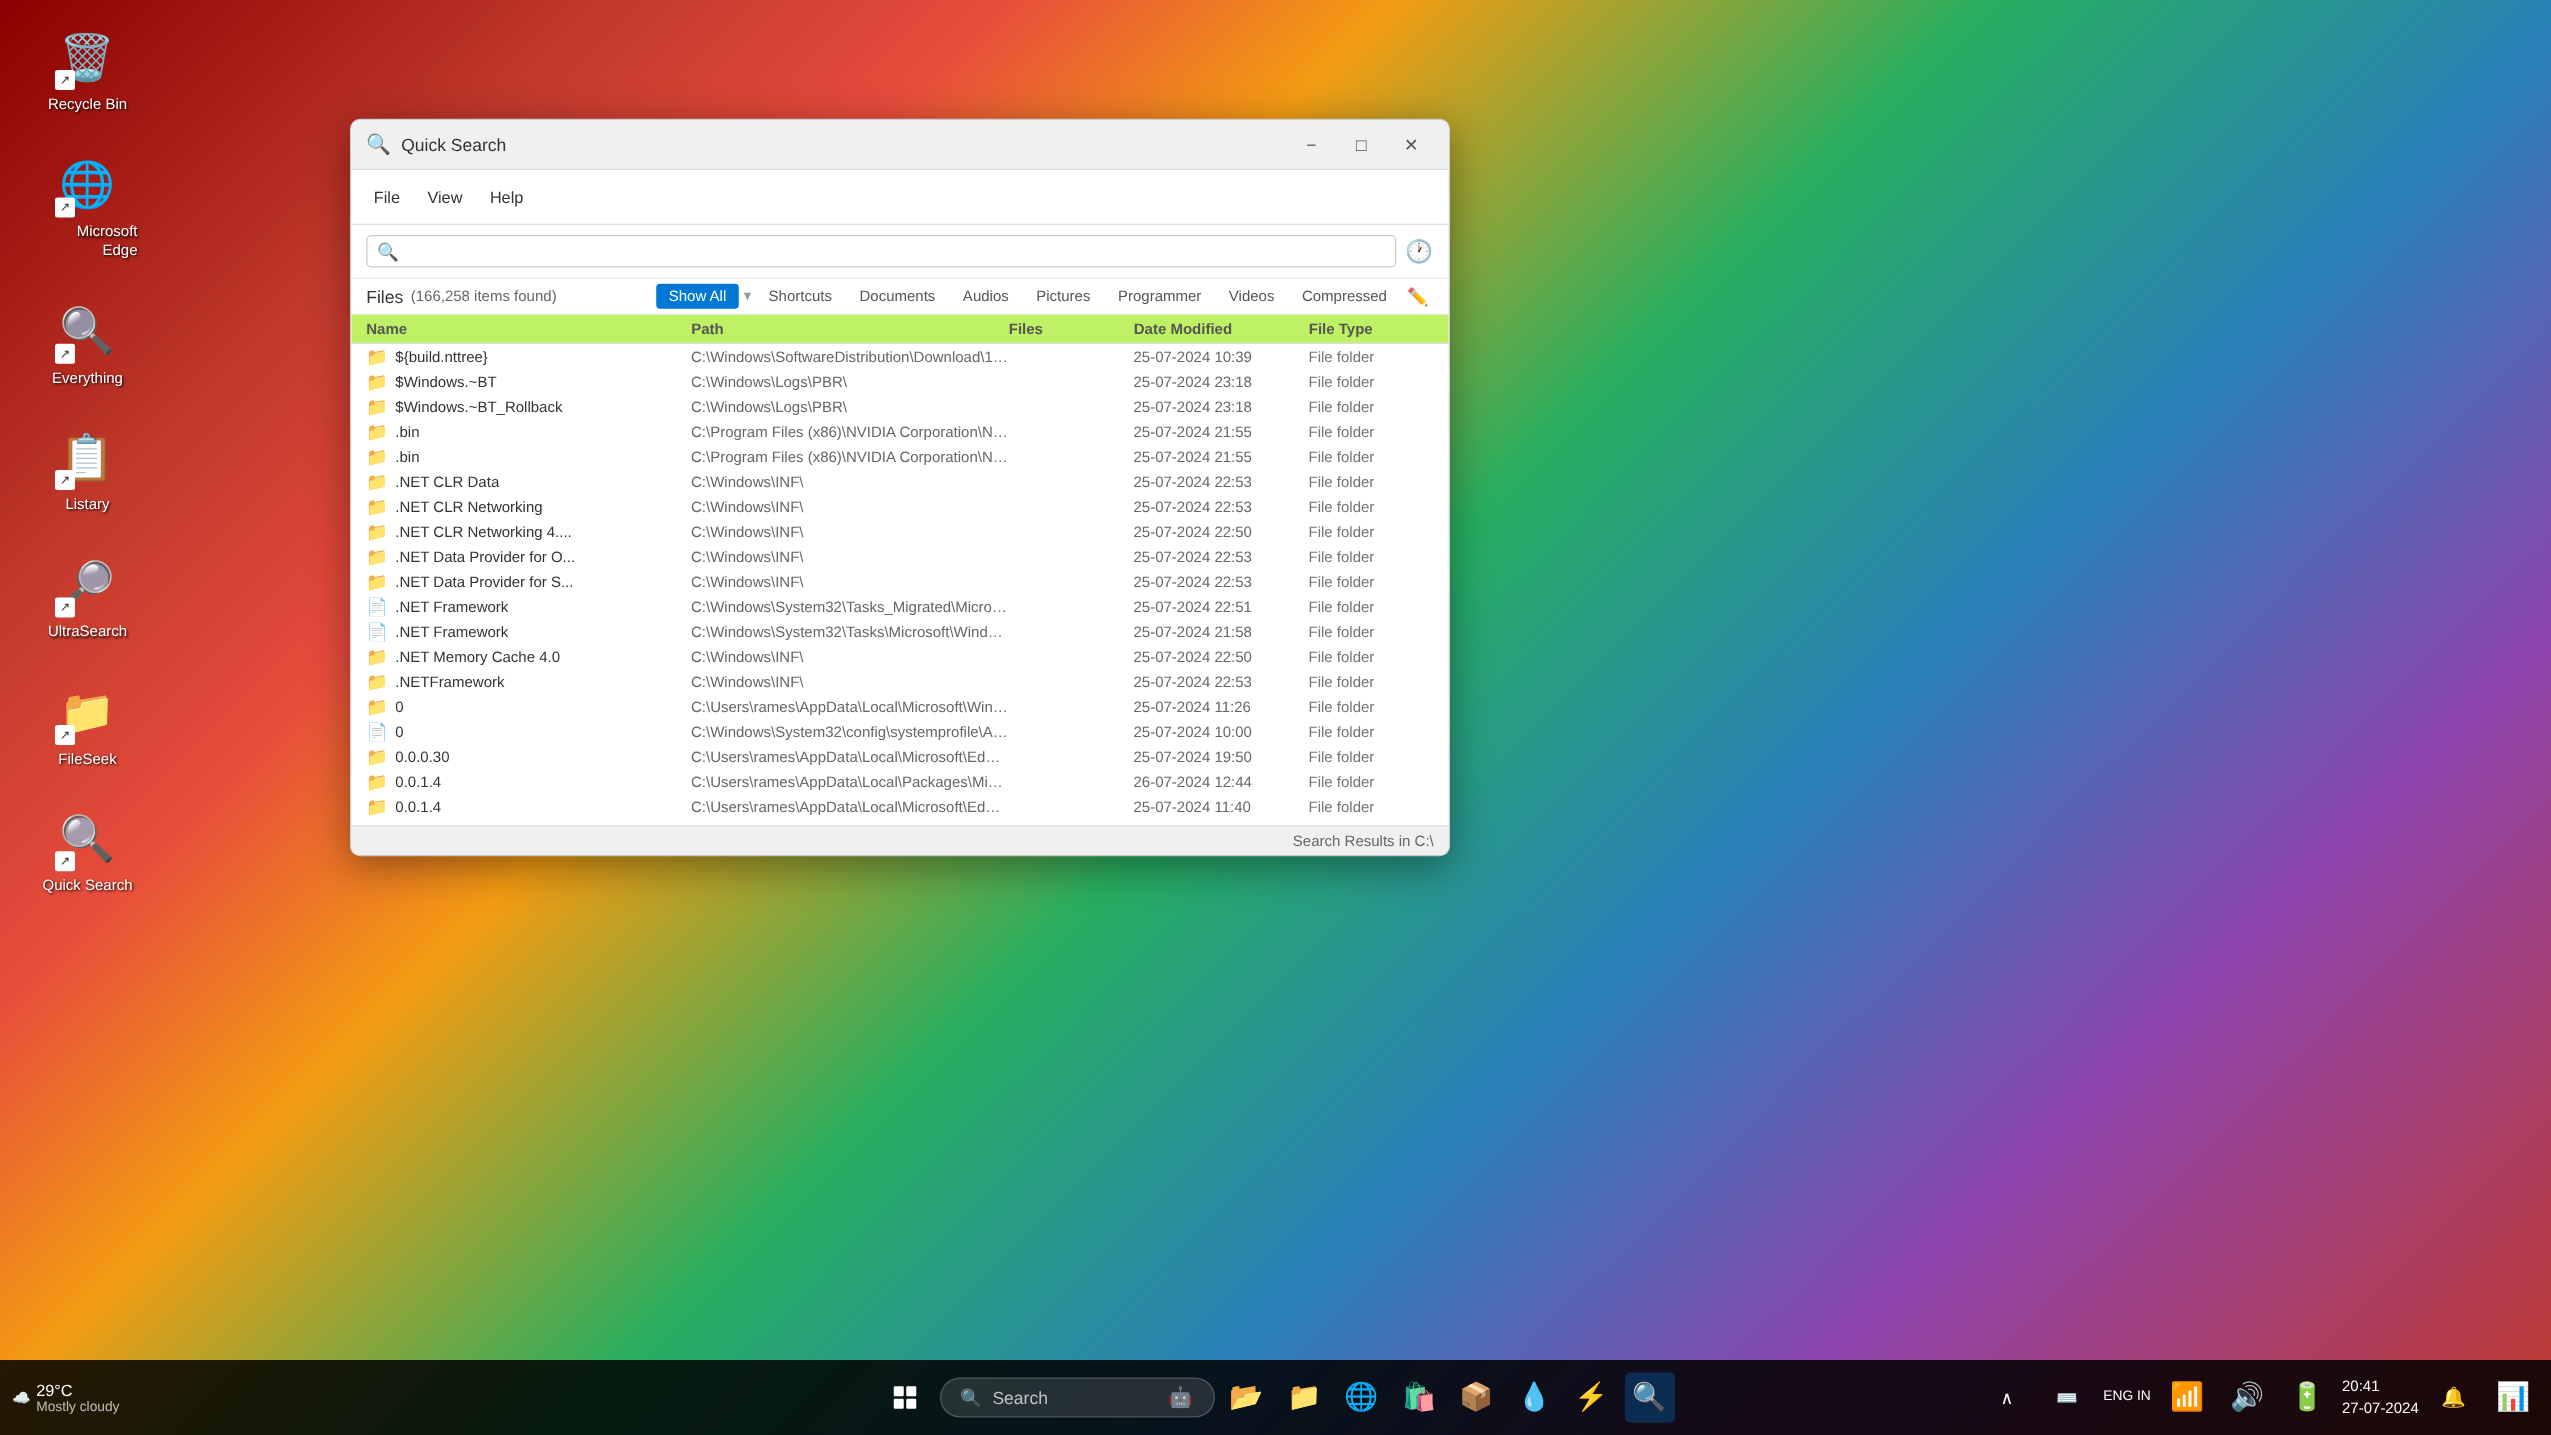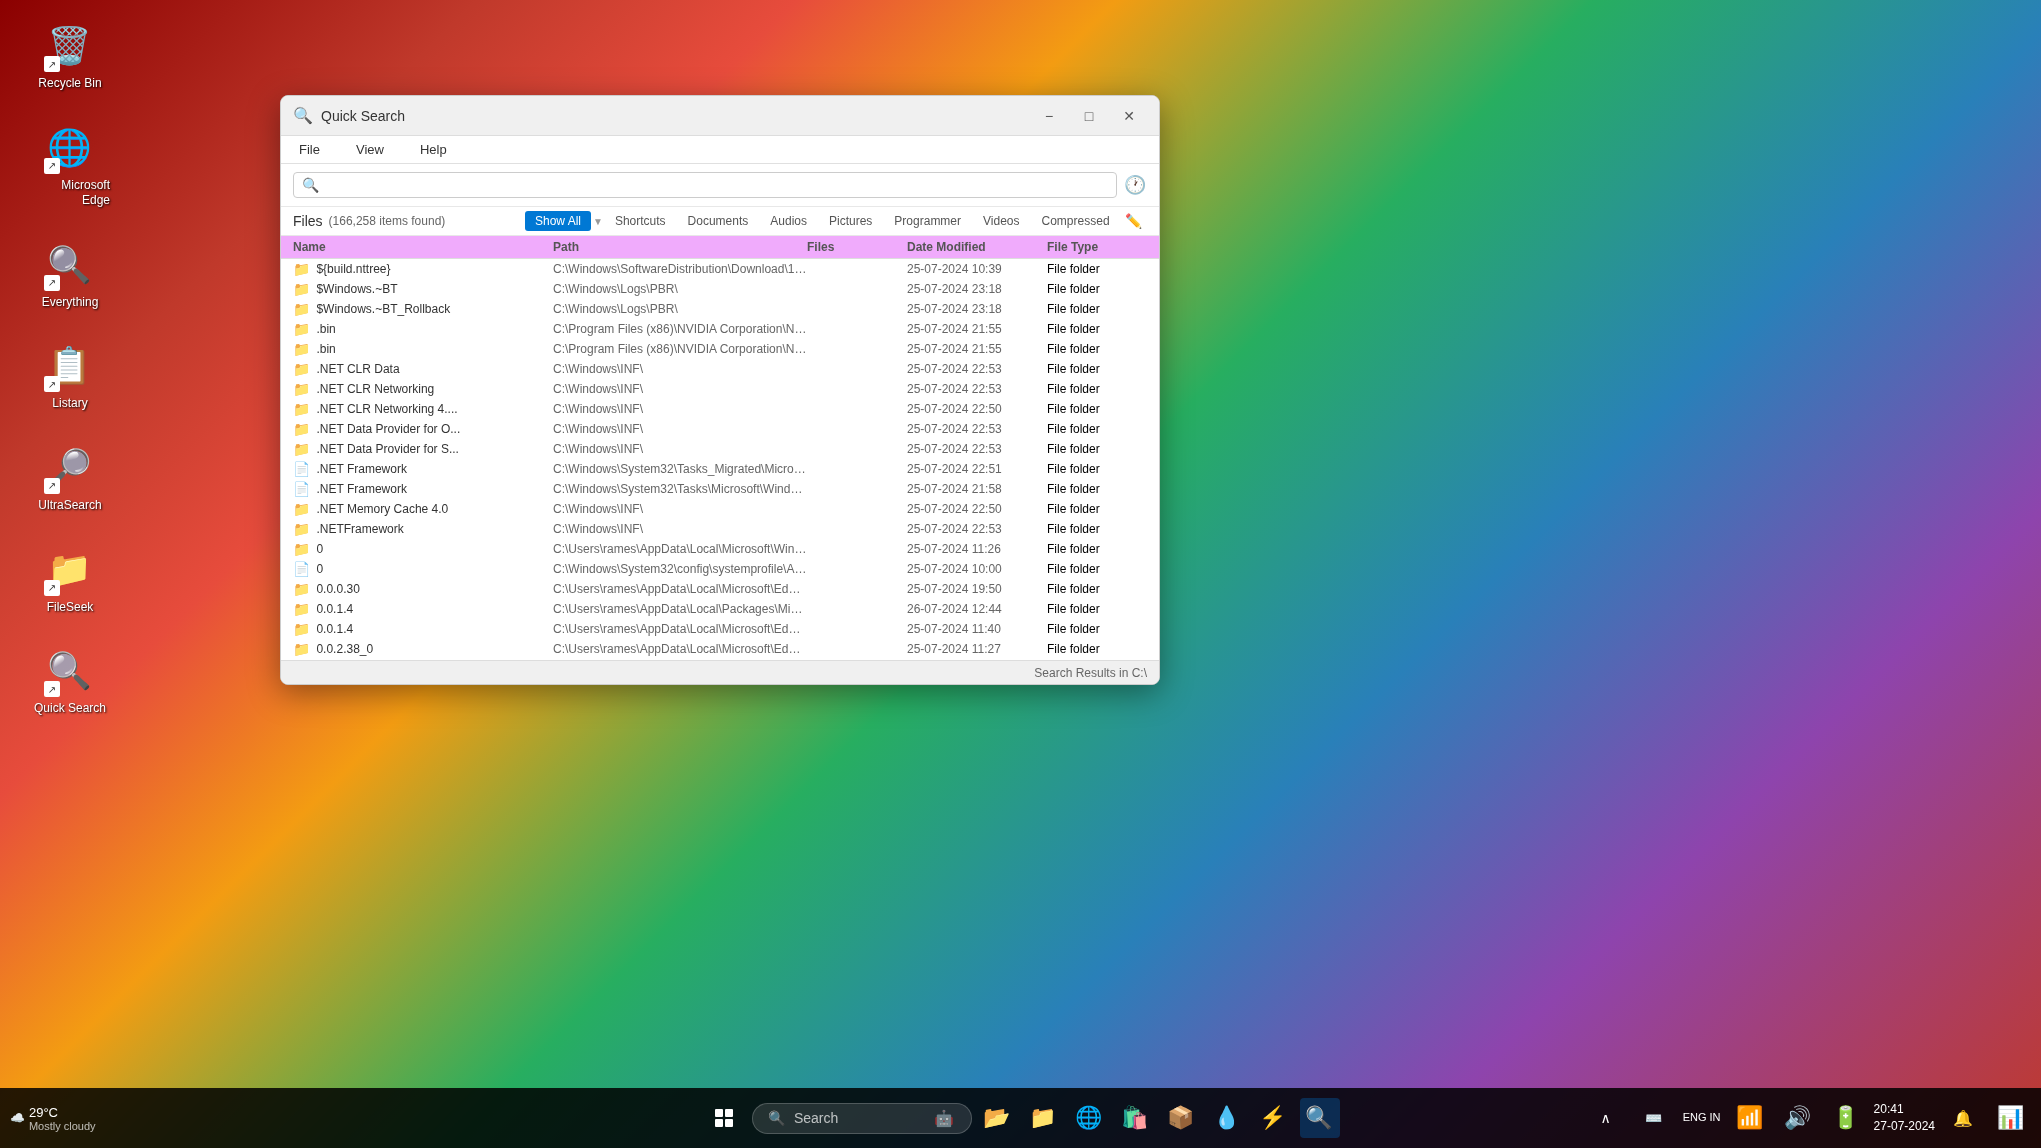--- a/index.html
+++ b/index.html
@@ -217,26 +217,26 @@
       justify-content: center;
       cursor: pointer;
       border-radius: 4px;
       font-size: 14px;
       color: #555;
       transition: background 0.15s;
     }
 
     
     .menu-bar {
-      height: 28px;
+      height: 44px;
       display: flex;
       align-items: center;
       padding: 0 8px;
       border-bottom: 1px solid #e0e0e0;
-      gap: 16px;
+      gap: 2px;
     }
 
     .menu-item {
       padding: 3px 10px;
       font-size: 13px;
       color: #333;
       cursor: pointer;
       border-radius: 3px;
     }
 
@@ -315,21 +315,21 @@
       cursor: pointer;
       padding: 2px 4px;
     }
 
     
     .table-header {
       display: grid;
       grid-template-columns: 260px 1fr 100px 140px 100px;
       padding: 4px 12px;
       border-bottom: 1px solid #ddd;
-      background: #f0abfc;
+      background: #bef264;
     }
 
     .col-header {
       font-size: 12px;
       font-weight: 600;
       color: #555;
       cursor: pointer;
     }
 
     .table-body {
@@ -363,21 +363,21 @@
 
     .row-path {
       color: #666;
       overflow: hidden;
       text-overflow: ellipsis;
       white-space: nowrap;
     }
 
     .row-size { color: #666; }
     .row-date { color: #666; }
-    .row-type { color: #000000; }
+    .row-type { color: #737373; }
 
     
     .table-body::-webkit-scrollbar { width: 10px; }
     .table-body::-webkit-scrollbar-track { background: #f0f0f0; }
     .table-body::-webkit-scrollbar-thumb { background: #bbb; border-radius: 5px; }
 
     
     .status-bar {
       position: absolute;
       bottom: 0;

